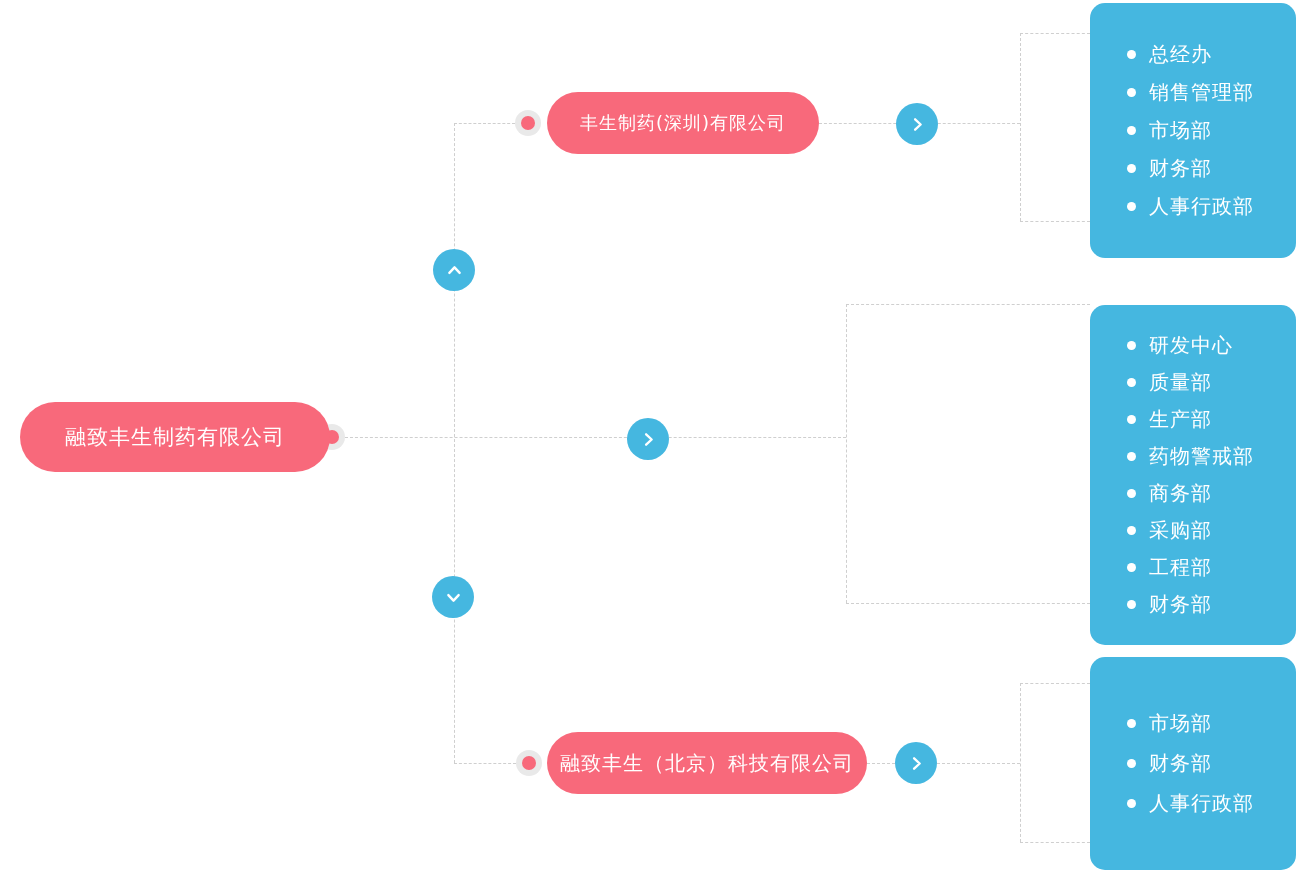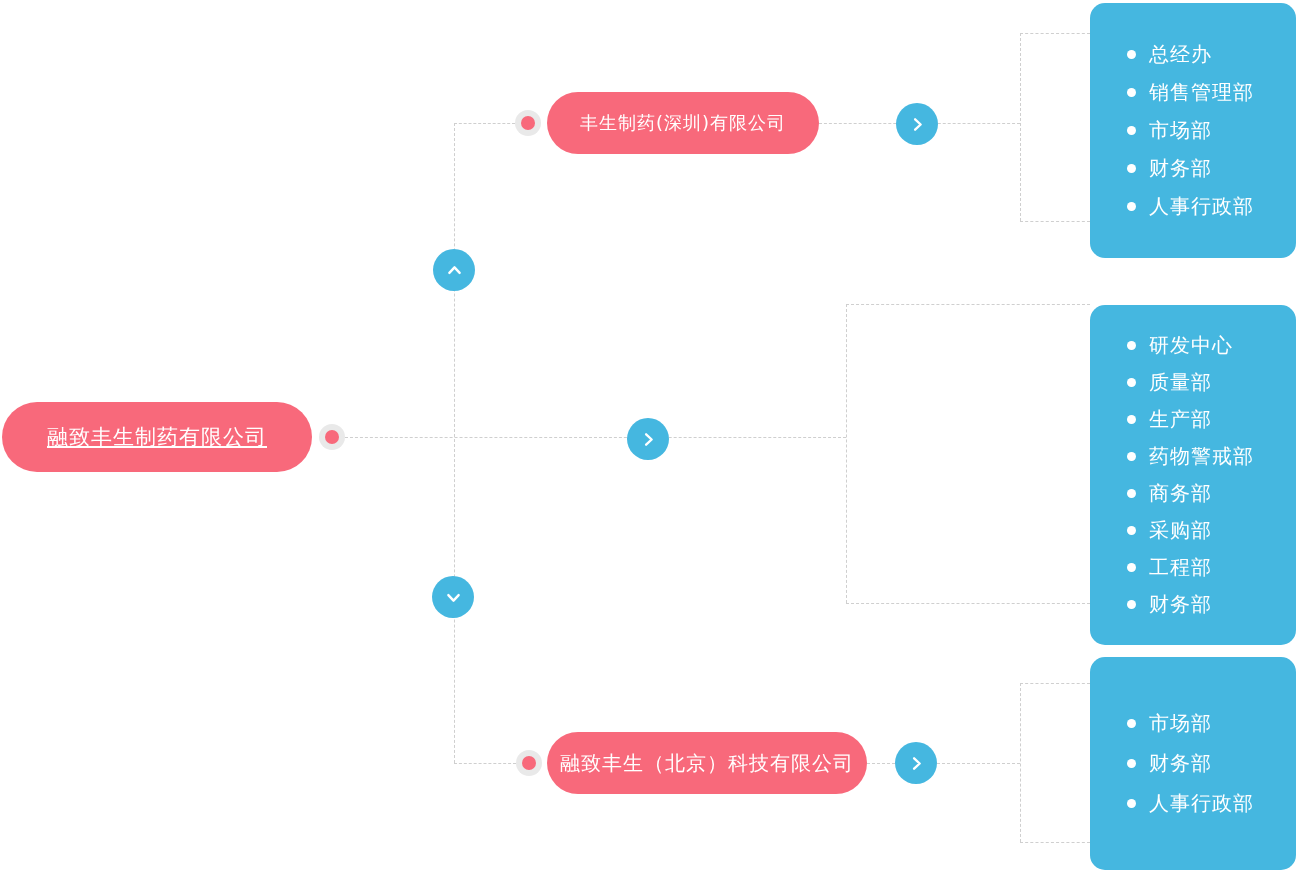--- a/index.html
+++ b/index.html
@@ -14,21 +14,21 @@
   .hline{position:absolute;height:0;border-top:1px dashed var(--line);}
   .vline{position:absolute;width:0;border-left:1px dashed var(--line);}
   
   .dot{position:absolute;width:26px;height:26px;border-radius:50%;background:var(--ring);
        display:flex;align-items:center;justify-content:center;z-index:3;}
   .dot-core{width:14px;height:14px;border-radius:50%;background:var(--pink);}
   
   .node{position:absolute;display:flex;align-items:center;justify-content:center;
         background:var(--pink);color:var(--text_on_fill);z-index:4;cursor:pointer;
         white-space:nowrap;letter-spacing:1px;}
-  .node-root{left:2px;top:402px;width:310px;height:70px;border-radius:35px;font-size:21px;text-decoration:underline;}
+  .node-root{left:20px;top:402px;width:310px;height:70px;border-radius:35px;font-size:21px;}
   .node-shenzhen{left:547px;top:92px;width:272px;height:62px;border-radius:31px;font-size:18px;}
   .node-beijing{left:547px;top:732px;width:320px;height:62px;border-radius:31px;font-size:20px;}
   
   .chev{position:absolute;width:42px;height:42px;border-radius:50%;background:var(--blue);
         display:flex;align-items:center;justify-content:center;z-index:5;cursor:pointer;}
   .chev svg{width:19px;height:19px;display:block;}
   .chev-up svg{transform:rotate(-90deg);}
   .chev-down svg{transform:rotate(90deg);}
   
   .panel{position:absolute;left:1090px;width:206px;background:var(--blue);border-radius:15px;

